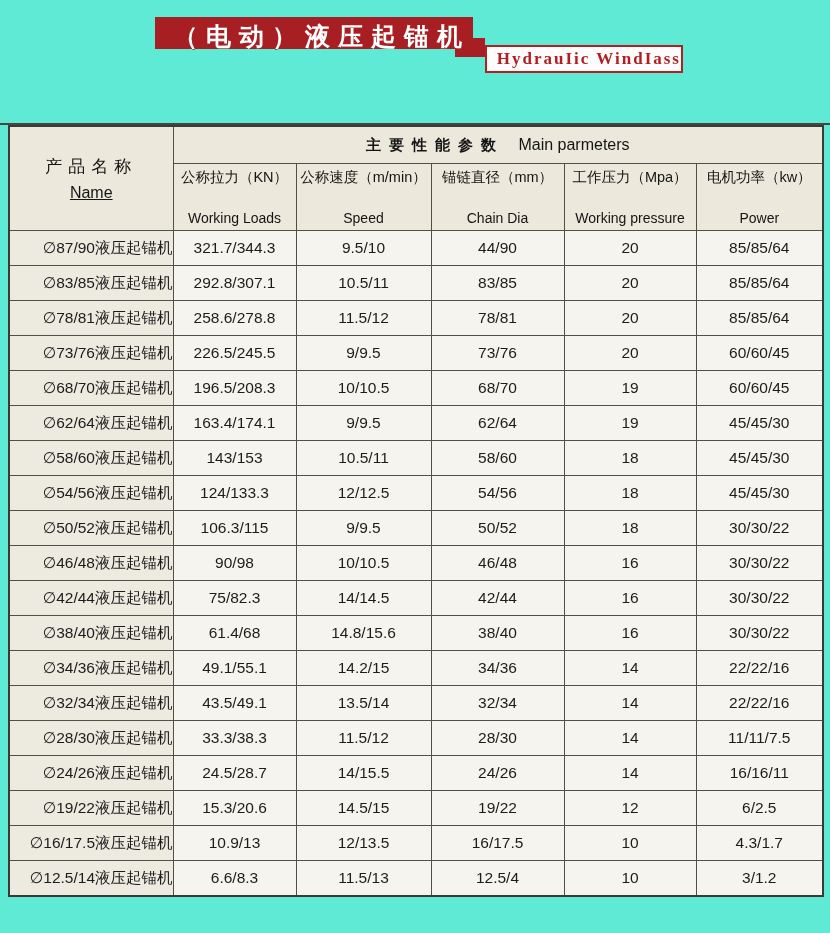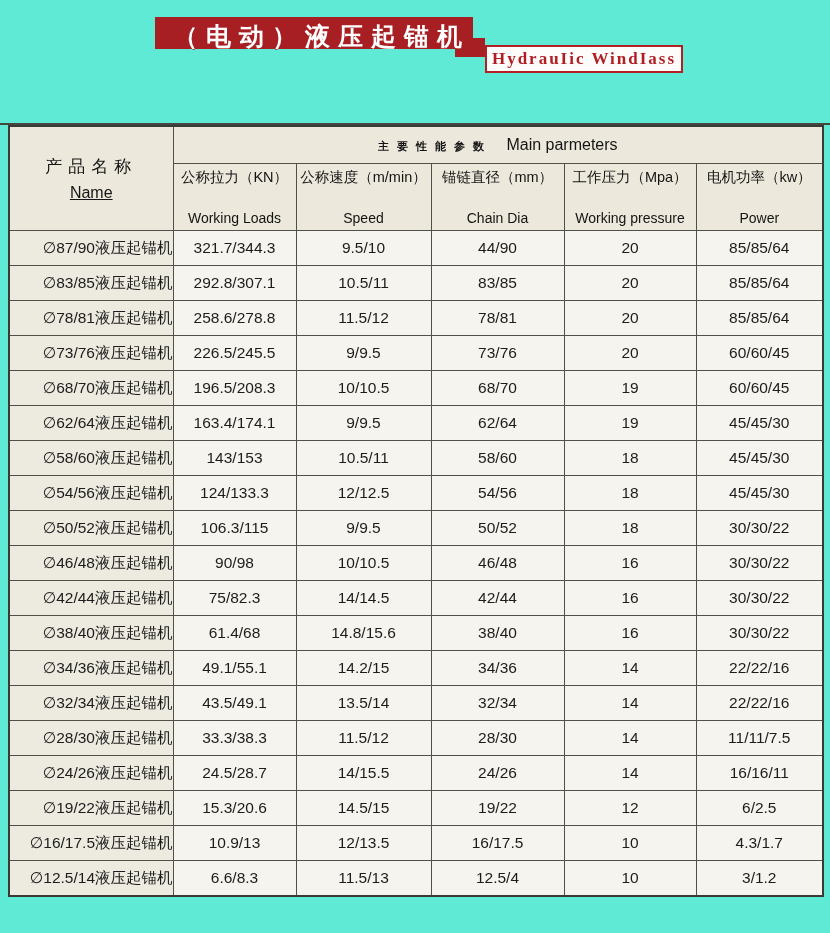--- a/index.html
+++ b/index.html
@@ -28,21 +28,21 @@
     background:#a81f23;z-index:0;
   }
   .banner-text-white{
     position:absolute;left:18px;top:3px;
     font-size:25px;font-weight:bold;letter-spacing:8px;
     color:#ffffff;white-space:nowrap;
   }
   .subtitle-box{
     position:absolute;left:485px;top:45px;width:194px;height:24px;
     border:2px solid #b22024;background:#fdfcfa;z-index:3;
-    display:flex;align-items:center;justify-content:center;
+    display:flex;align-items:center;justify-content:flex-end;
   }
   .subtitle-box span{
     font-family:"Liberation Serif","DejaVu Serif",serif;
     font-weight:bold;font-size:17px;color:#b01e23;letter-spacing:2px;
     white-space:nowrap;
   }
 
   
   .top-rule{position:absolute;left:0;top:123px;width:830px;height:2px;background:#46453f;}
 
@@ -53,21 +53,21 @@
     background:#f6f4ee;
   }
   table.spec th,table.spec td{
     border:1px solid #504f48;
     text-align:center;vertical-align:middle;
     padding:0;
     font-weight:normal;
   }
   table.spec{border:2px solid #3b3a34;}
   .group-cell{height:36px;background:#ece8db;}
-  .group-zh{font-size:11px;font-weight:bold;letter-spacing:8px;color:#141414;}
+  .group-zh{font-size:15px;font-weight:bold;letter-spacing:8px;color:#141414;}
   .group-en{font-size:16px;letter-spacing:0;margin-left:10px;color:#141414;text-align:right;}
   .name-head{background:#ece8db;}
   .name-head .zh{display:block;font-size:17px;letter-spacing:6px;color:#141414;}
   .name-head .en{display:block;font-size:16px;margin-top:6px;color:#141414;text-decoration:underline;}
   .sub-head{height:66px;background:#ece8db;}
   .sub-head .zh{display:block;font-size:14.5px;color:#141414;}
   .sub-head .en{display:block;font-size:14px;margin-top:23px;color:#141414;}
   tbody th.name-cell{
     background:#edeae0;text-align:right;padding-left:10px;
     font-size:15.5px;height:34px;font-weight:normal;white-space:nowrap;

